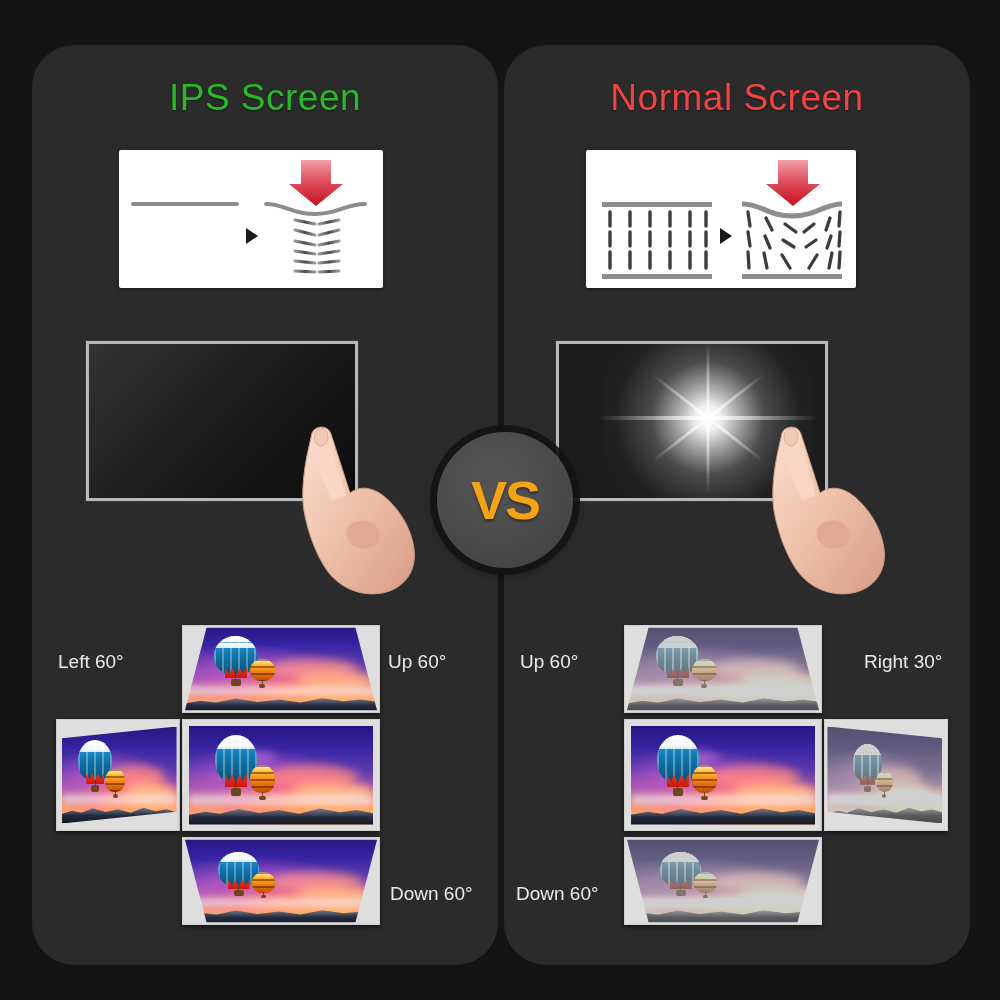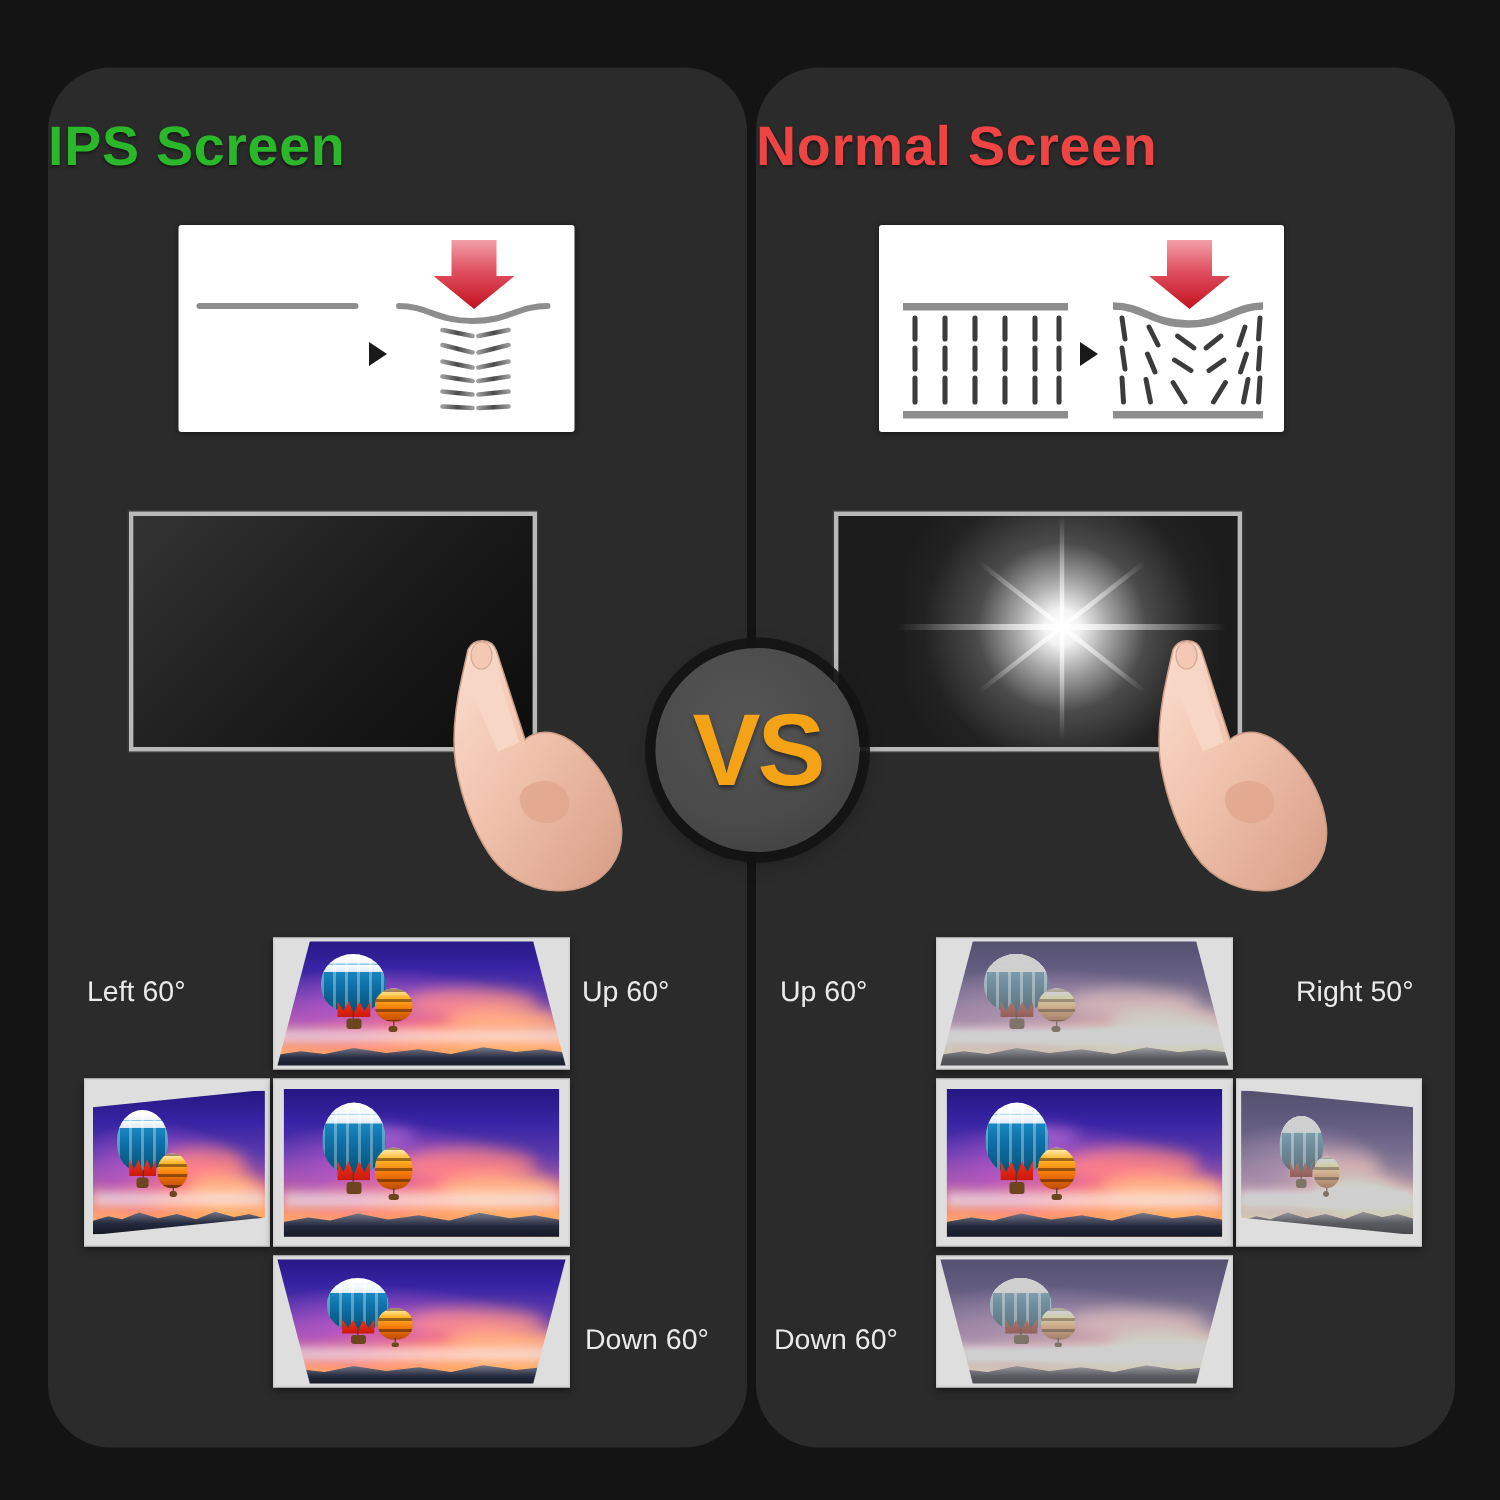--- a/index.html
+++ b/index.html
@@ -14,21 +14,21 @@
   
   .panel{
     position:absolute; top:45px; height:920px; width:466px;
     background:#2b2b2b; border-radius:42px;
   }
   .panel.left{ left:32px; }
   .panel.right{ left:504px; }
 
   .panel-title{
     position:absolute; top:32px; left:0; width:100%;
-    text-align:left; font-size:37px; font-weight:bold;
+    text-align:center; font-size:37px; font-weight:normal;
     letter-spacing:.5px; white-space:nowrap;
   }
   .title-ips{ color:#2ab82a; text-shadow:0 1px 2px rgba(0,0,0,.5); }
   .title-normal{ color:#ef4444; text-shadow:0 1px 2px rgba(0,0,0,.5); }
 
   
   .lc-card{
     position:absolute; top:105px; left:87px;
     width:264px; height:138px;
     background:#ffffff; border-radius:2px;
@@ -74,21 +74,21 @@
   
   #vs-badge{
     position:absolute; left:437px; top:432px;
     width:136px; height:136px; border-radius:50%;
     background:radial-gradient(circle at 42% 36%,#555 0%,#4a4a4a 58%,#3d3d3d 100%);
     box-shadow:0 0 0 7px rgba(20,20,20,.92), 0 4px 14px rgba(0,0,0,.55);
     display:flex; align-items:center; justify-content:center;
     z-index:20;
   }
   #vs-badge span{
-    color:#f5a316; font-size:68px; font-weight:bold; letter-spacing:-2px;
+    color:#f5a316; font-size:54px; font-weight:bold; letter-spacing:-2px;
     text-shadow:0 2px 3px rgba(0,0,0,.45);
   }
 
   
   .angle-grid{ position:absolute; top:570px; left:0; width:100%; height:330px;text-decoration:underline; }
   .vshot{
     position:absolute;
     background:#dedede;
     border:1px solid #cfcfcf;
     box-shadow:0 2px 5px rgba(0,0,0,.5);
@@ -499,21 +499,21 @@
           <ellipse cx="67" cy="30" rx="7" ry="9" fill="#f3c9b6" stroke="#d9a894" stroke-width=".8"></ellipse>
           <path d="M96,118 C104,112 114,112 121,118 C127,124 127,134 120,139
                    C112,144 100,142 95,134 C91,127 92,122 96,118 Z" fill="#e0a48c" opacity=".75"></path>
         </svg>
       </div>
     </div>
 
     <div class="angle-grid">
 
       <div class="ang-label" style="left:16px; top:36px;">Up 60°</div>
-      <div class="ang-label" style="left:360px; top:36px;">Right 50°</div>
+      <div class="ang-label" style="left:360px; top:36px;">Right 30°</div>
       <div class="ang-label" style="left:12px; top:268px;">Down 60°</div>
 
       <div class="vshot faded" style="left:120px; top:10px; width:198px; height:88px;">
         <div class="img" style="left:0;top:0;right:0;bottom:0;clip-path:polygon(12% 2%,88% 2%,99% 98%,1% 98%);">
           <div class="scene">
             <div class="sky"></div>
             <div class="cloud" style="left:44%;top:38%;width:46%;height:22%;background:#ff9b8a;"></div>
             <div class="cloud" style="left:58%;top:54%;width:40%;height:18%;background:#ffc08c;"></div>
             <div class="haze"></div>
               <div class="mtn"></div>

